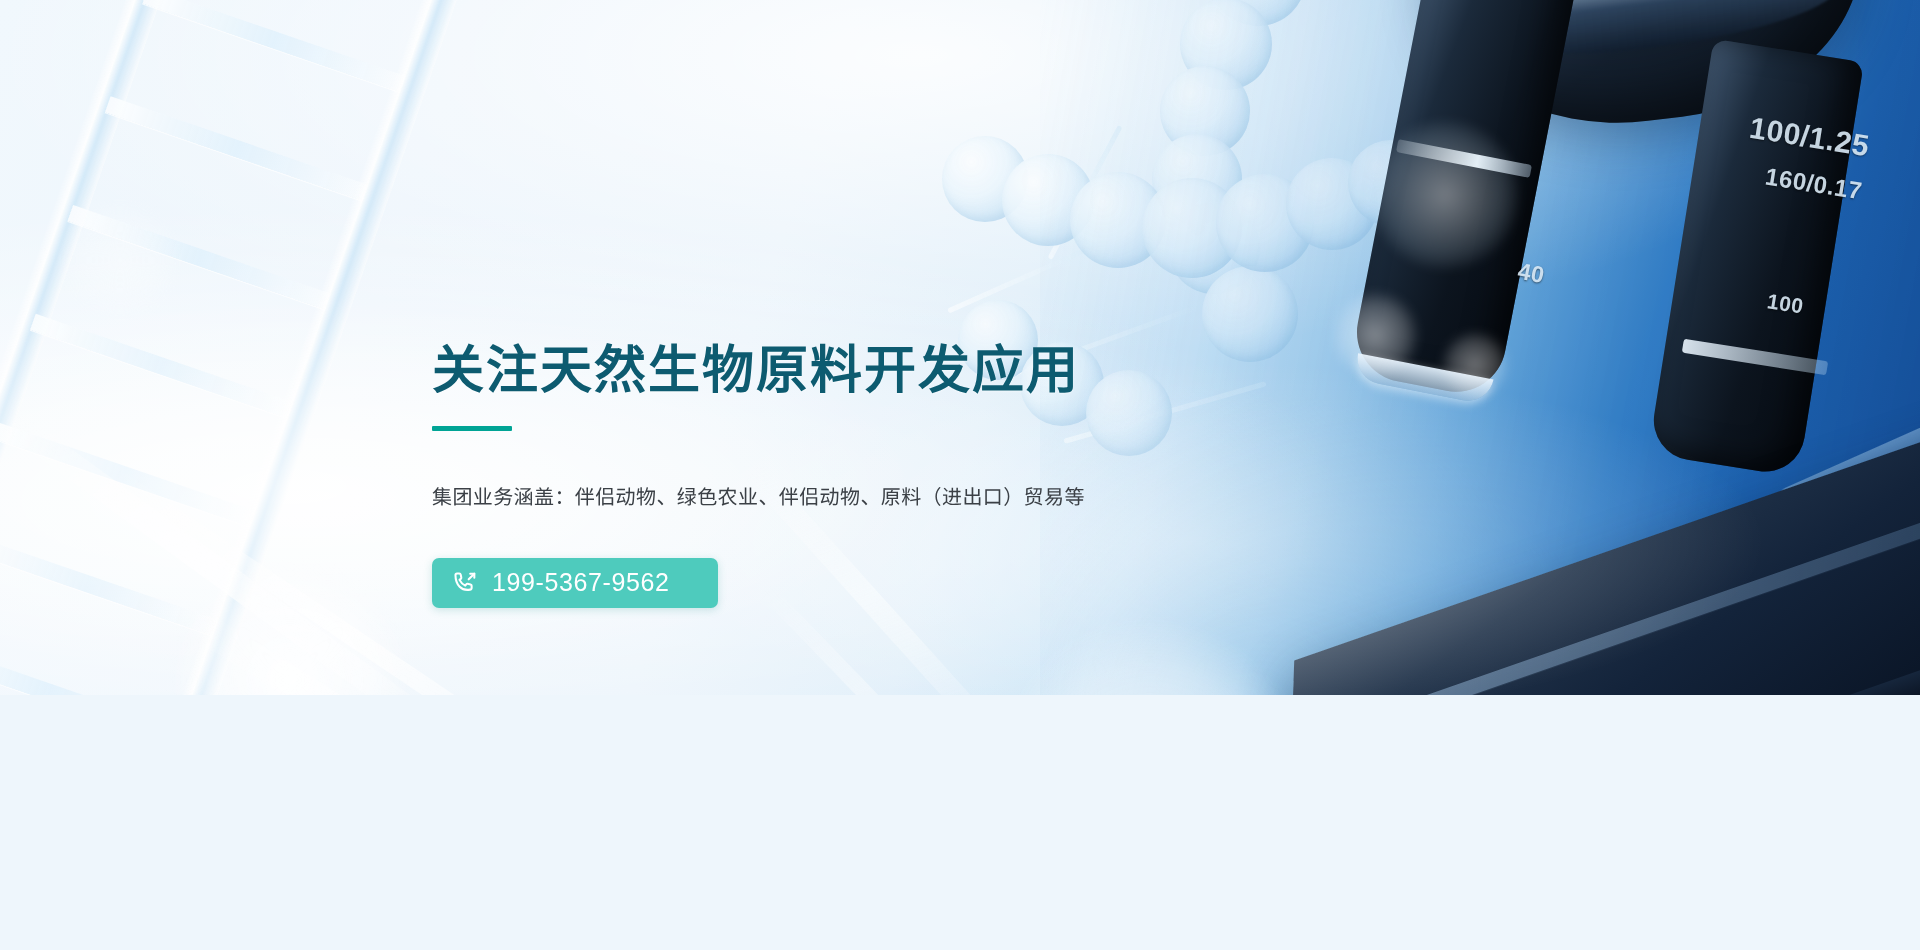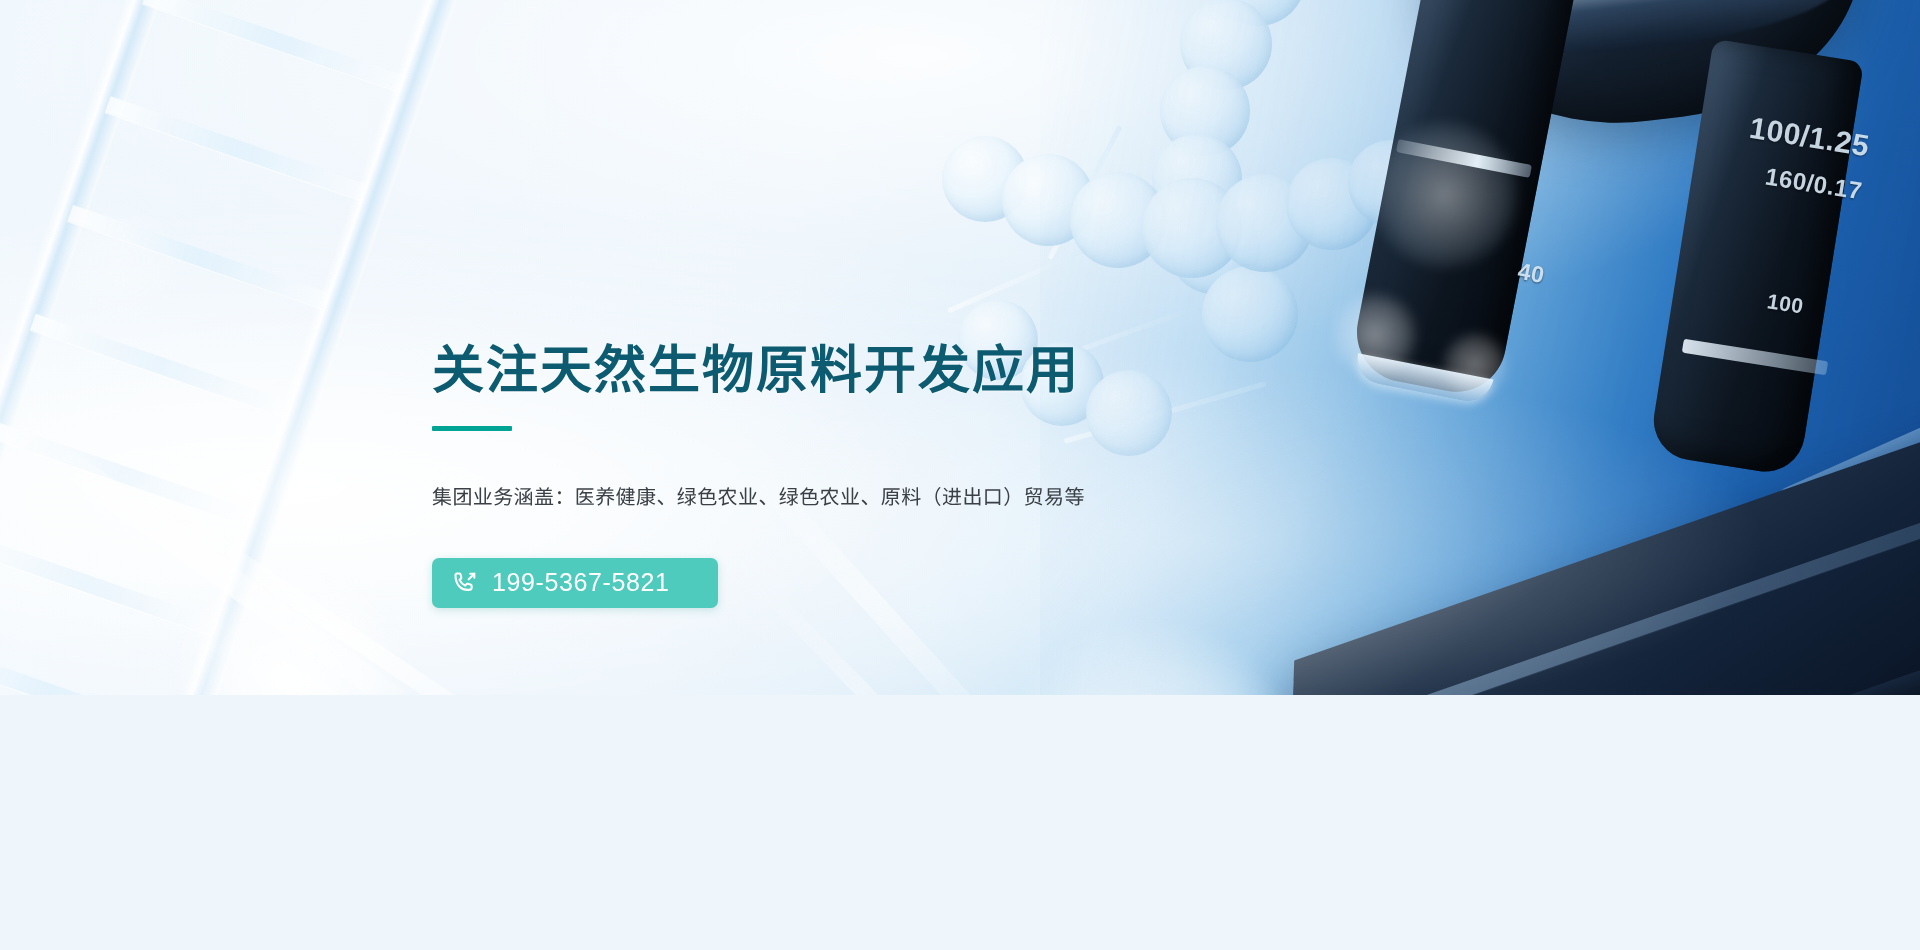--- a/index.html
+++ b/index.html
@@ -347,28 +347,28 @@
 
   <div class="glow-overlay"></div>
 
   <div class="content">
 
     <h1 class="headline">关注天然生物原料开发应用</h1>
 
     <div class="divider"></div>
 
     <div class="desc">
-      <p>集团业务涵盖：医养健康、绿色农业、绿色农业、原料（进出口）贸易等</p>
+      <p>集团业务涵盖：伴侣动物、绿色农业、伴侣动物、原料（进出口）贸易等</p>
     </div>
 
     <button class="phone-button">
       <span class="phone-icon-wrap">
         <svg class="phone-icon" viewBox="0 0 24 24" fill="none" stroke="#ffffff" stroke-width="1.9" stroke-linecap="round" stroke-linejoin="round">
           <path d="M3.2 4.6c0-.8.6-1.4 1.4-1.4h2.1c.6 0 1.2.45 1.33 1.05l.55 2.6c.1.5-.08 1-.46 1.3l-1.2.95a12.3 12.3 0 0 0 5.3 5.3l.95-1.2c.3-.38.8-.56 1.3-.46l2.6.55c.6.13 1.05.7 1.05 1.33v2.1c0 .8-.65 1.45-1.45 1.4C8.9 19.6 3.2 13.9 3.2 4.6z"></path>
           <path d="M15.4 8.6 20.6 3.4"></path>
           <path d="M16.8 3.4h3.8v3.8"></path>
         </svg>
       </span>
-      <span class="phone-number">199-5367-5821</span>
+      <span class="phone-number">199-5367-9562</span>
     </button>
 
   </div>
 </div>
 
 </body></html>

